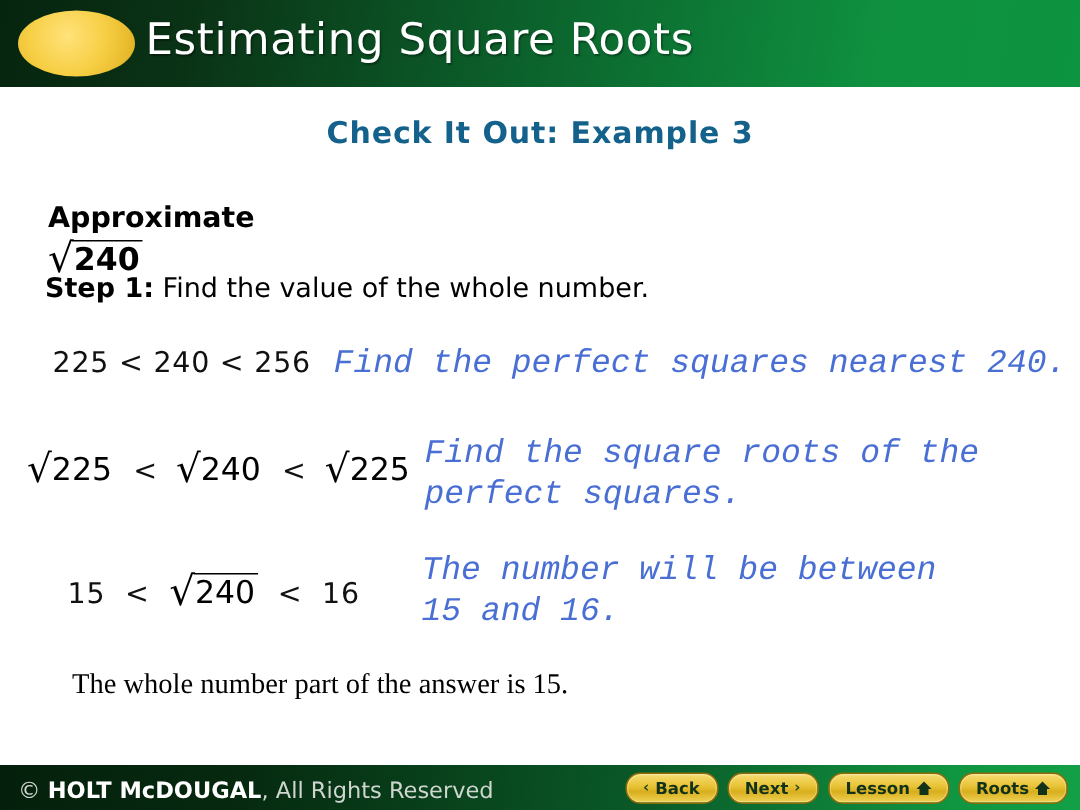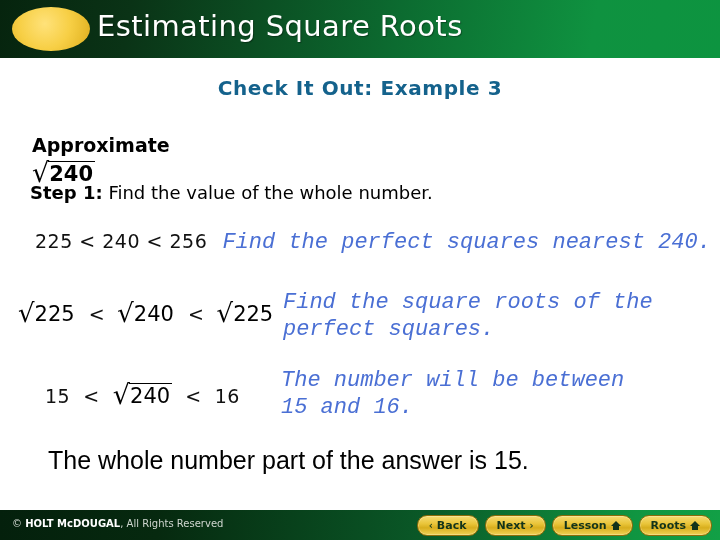--- a/index.html
+++ b/index.html
@@ -137,22 +137,22 @@
     position: absolute;
     left: 281px;
     top: 368px;
     width: 370px;
   }
 
   .line-final {
     position: absolute;
     left: 48px;
     top: 446px;
-    font-family: Liberation Sans, sans-serif;
-    font-size: 25px;
+    font-family: Liberation Serif, serif;
+    font-size: 19px;
     color: #000000;
     white-space: nowrap;
   }
 
   
   .radical {
     display: inline-block;
     white-space: nowrap;
   }
   .radical .sign {
@@ -187,21 +187,21 @@
     width: 720px;
     height: 30px;
     background: linear-gradient(95deg, #04200c 0%, #06290f 22%, #0a5a28 60%, #109541 88%, #12a046 100%);
     overflow: hidden;
   }
   .copyright {
     position: absolute;
     left: 12px;
     top: 8px;
     font-family: "DejaVu Sans", sans-serif;
-    font-size: 10px;
+    font-size: 15px;
     color: #cfd6cf;
     white-space: nowrap;
   }
   .copyright .bold {
     font-weight: bold;
     color: #ffffff;
   }
 
   .navbar {
     position: absolute;

